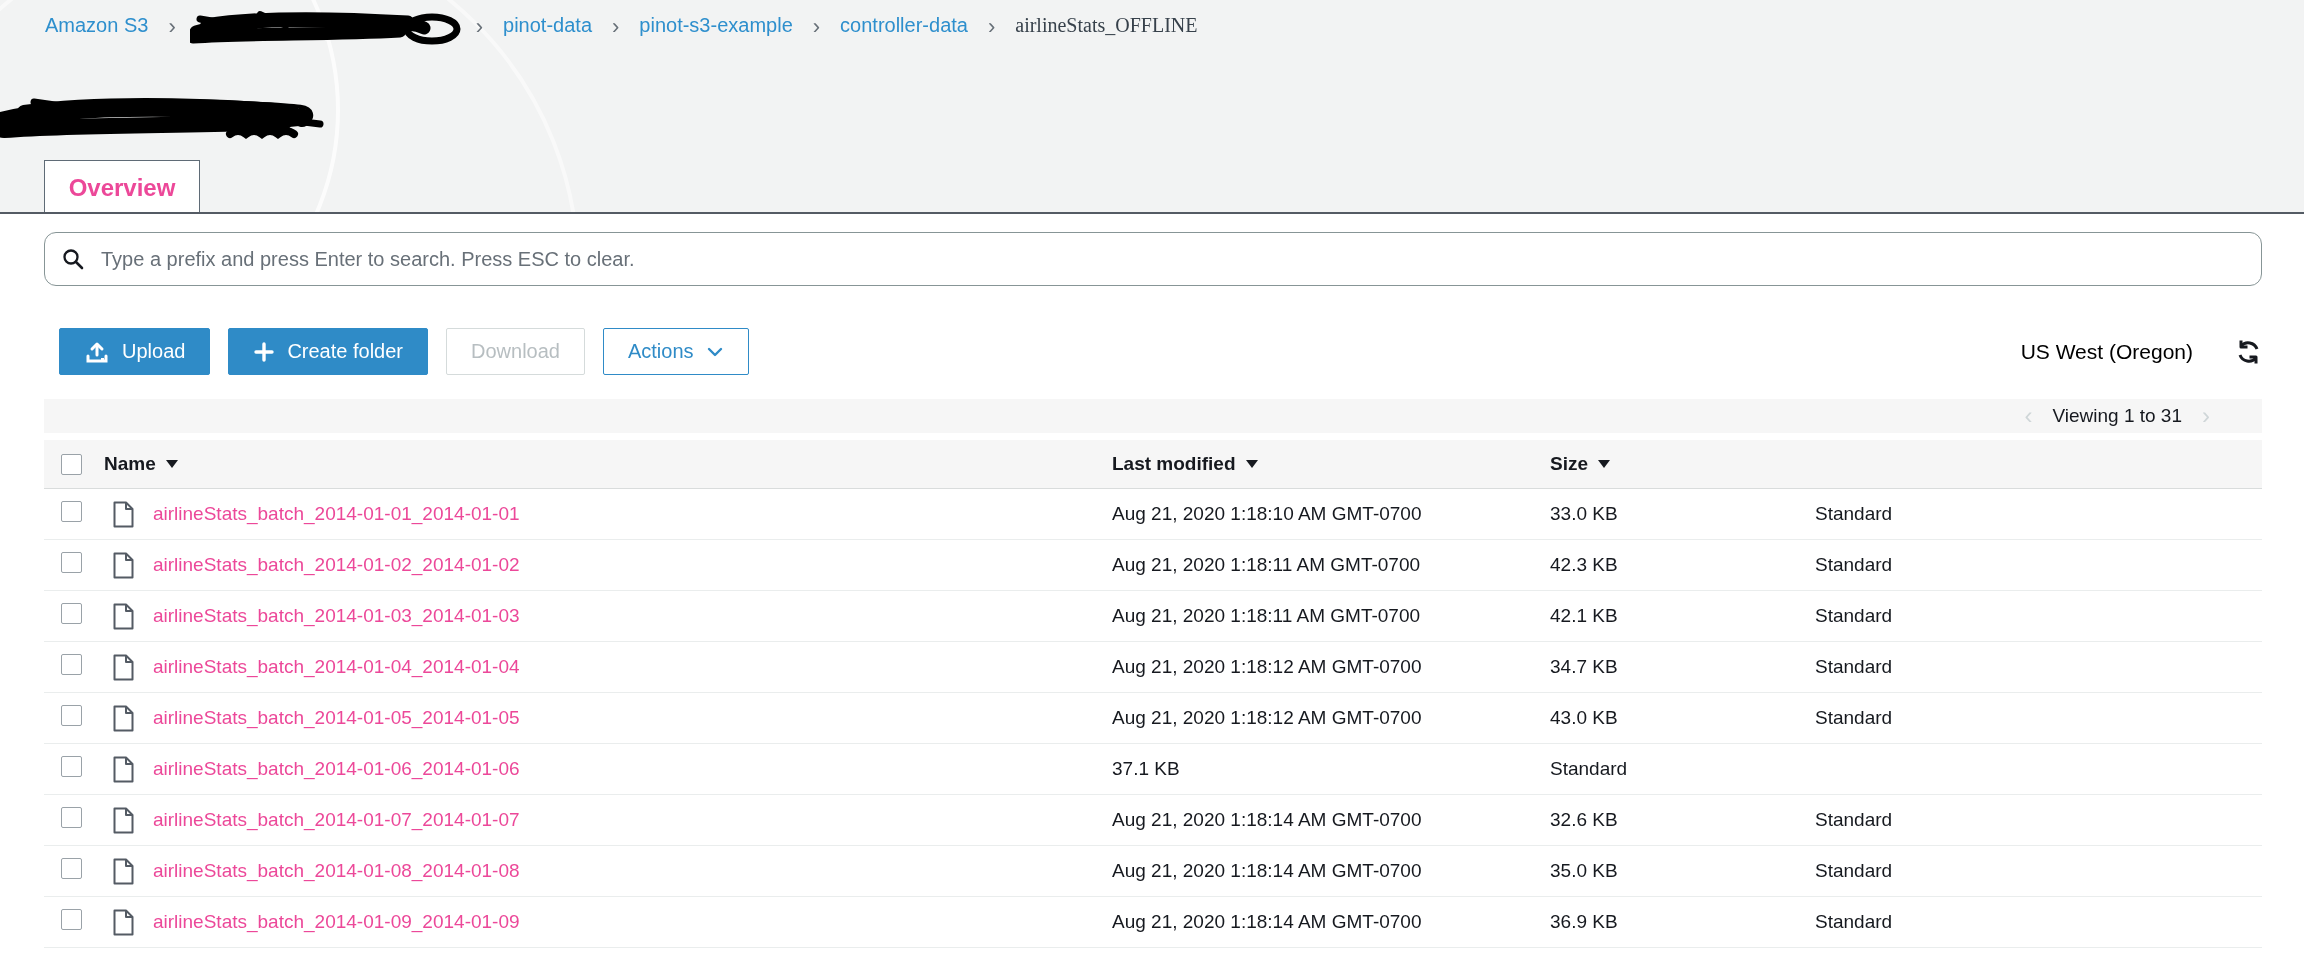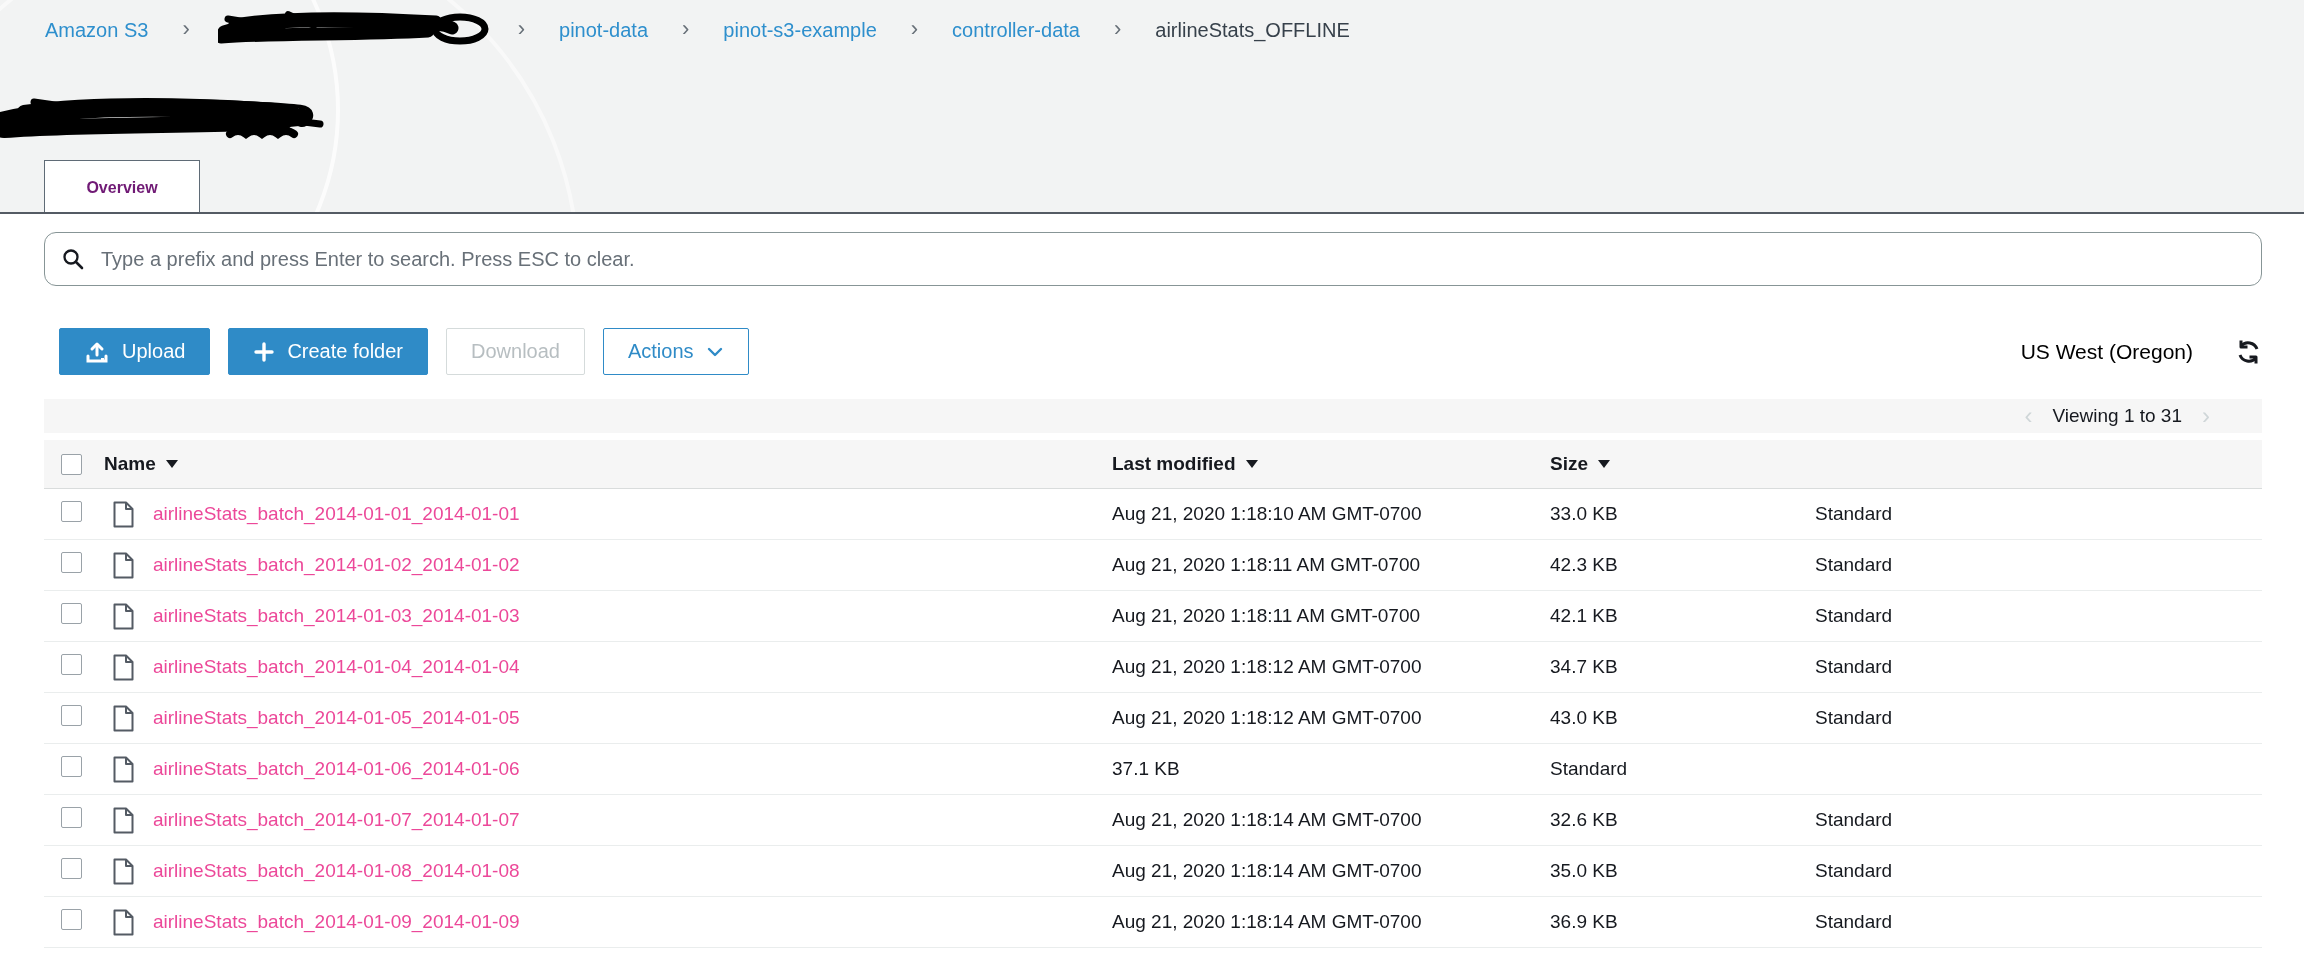--- a/index.html
+++ b/index.html
@@ -8,34 +8,34 @@
   .page { position:relative; width:2304px; height:953px; overflow:hidden; background:#ffffff; }
 
   
   .header-area { position:relative; width:100%; height:212px; background:#f2f3f3; overflow:hidden; }
   .wm-arc { position:absolute; border-radius:50%; border:4px solid rgba(255,255,255,0.75); }
   .wm-arc.a1 { width:520px; height:520px; left:-180px; top:-150px; }
   .wm-arc.a2 { width:700px; height:700px; left:-120px; top:-80px; border-color:rgba(255,255,255,0.5); }
   .tab-underline { position:absolute; left:0; top:212px; width:100%; height:2px; background:#545b64; z-index:1; }
 
   
-  .breadcrumb { position:absolute; left:45px; top:14px; display:flex; align-items:flex-end; gap:32px; font-size:20px; white-space:nowrap; z-index:2; }
+  .breadcrumb { position:absolute; left:45px; top:14px; display:flex; align-items:flex-start; gap:18px; font-size:20px; white-space:nowrap; z-index:2; }
   .crumb-link { color:#2e8fcd; cursor:pointer; }
-  .crumb-current { color:#37414b; }
+  .crumb-current { color:#37414b;font-family:Liberation Serif, serif; }
   .crumb-sep { color:#687078; font-size:22px; padding:0 2px; }
   .crumb-redaction { display:inline-block; width:272px; height:44px; margin:-8px -6px; }
 
   
   .title-redaction { position:absolute; left:-6px; top:88px; width:330px; height:56px; z-index:2; }
 
   
   .tab { position:absolute; left:44px; top:160px; width:156px; height:55px; background:#ffffff;
          border:1px solid #5f6b76; border-bottom:none; z-index:3;
          display:flex; align-items:center; justify-content:center; }
-  .tab-label { font-size:16px; font-weight:bold; color:#701a75; }
+  .tab-label { font-size:24px; font-weight:bold; color:#ec4899; }
 
   
   .content { padding:0 42px 0 44px; }
 
   .search-box { margin-top:20px; height:54px; border:1px solid #879596; border-radius:12px; background:#ffffff;
                 display:flex; align-items:center; padding:0 16px; }
   .search-box svg { flex:0 0 auto; margin-right:16px; }
   .search-input { flex:1; border:none; outline:none; background:transparent; font-family:"Liberation Sans", sans-serif;
                   font-size:20px; color:#16191f; }
   .search-input::placeholder { color:#687078; opacity:1; }

